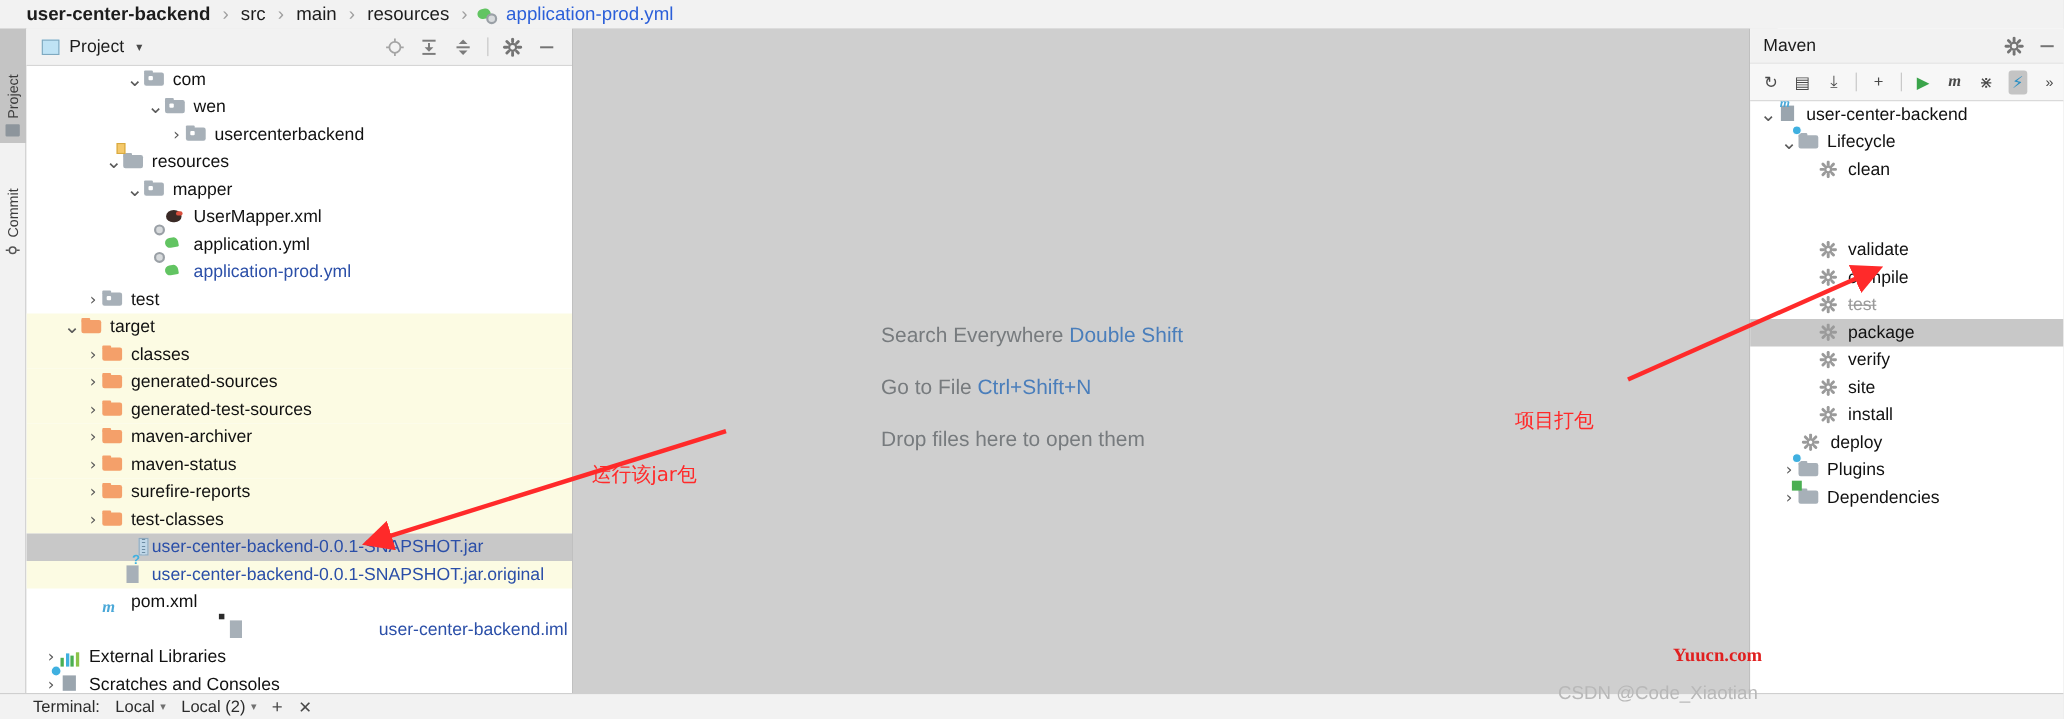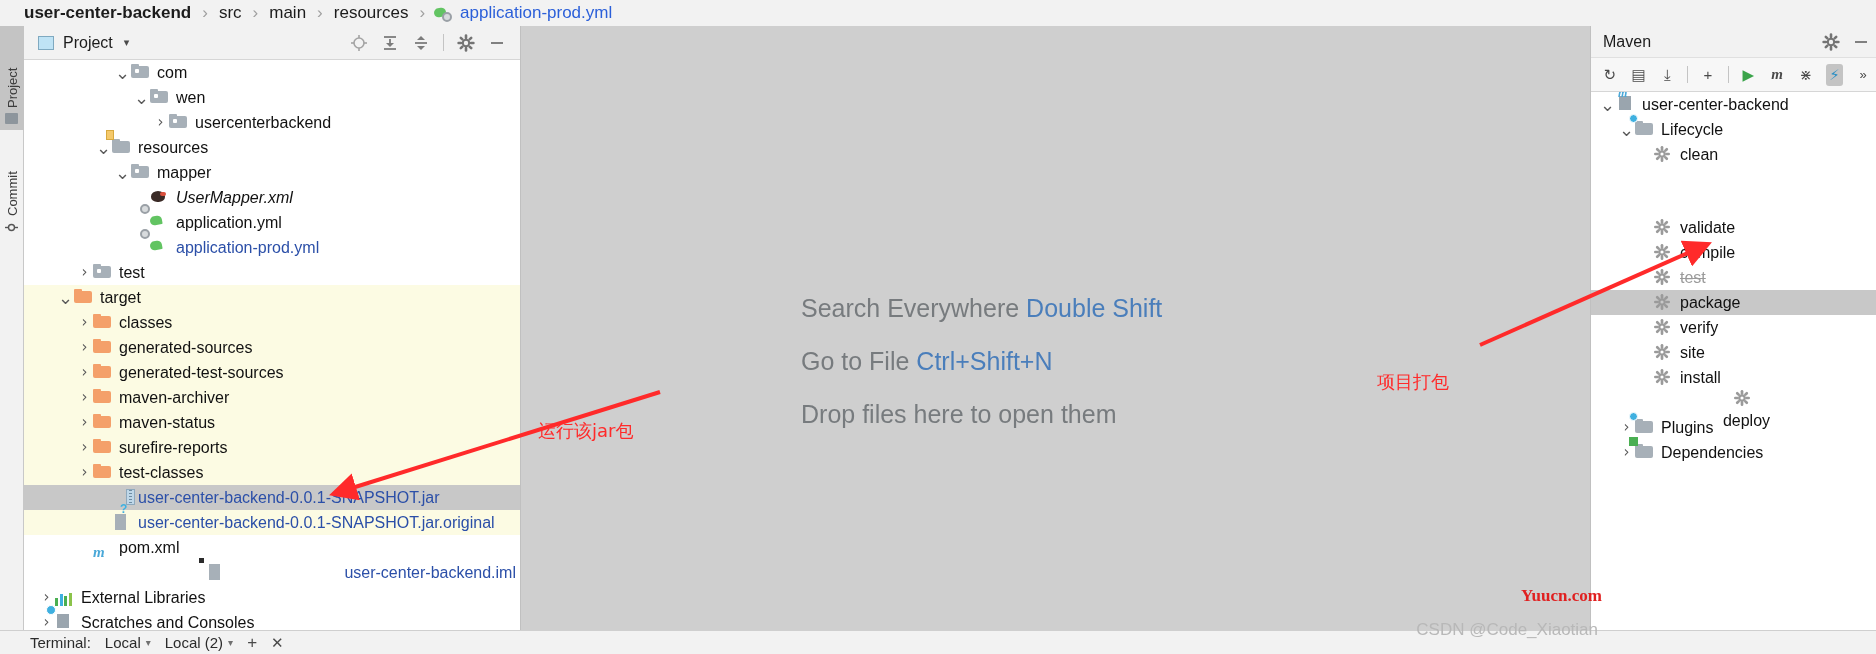--- a/index.html
+++ b/index.html
@@ -242,21 +242,21 @@
   .cog-ico svg { display: block; }
 
   
   #editor {
     position: absolute; left: 521px; top: 26px;
     width: 1069px; height: 604px;
     background: #cfcfcf;
   }
   #hints {
     position: absolute; left: 280px; top: 270px;
-    font-size: 25px; color: #777b7e;
+    font-size: 19px; color: #777b7e;
     line-height: 1;
   }
   .hint-row { margin-bottom: 28px; white-space: nowrap; }
   .hint-row .key { color: #4a7ebb; }
 
   
   #maven-panel {
     position: absolute; left: 1590px; top: 26px;
     width: 286px; height: 604px;
     background: #ffffff;
@@ -448,21 +448,21 @@
         <div class="row" style="padding-left: 71px;">
           <span class="arrow" style="font-size: 18px; line-height: 10px;">⌄</span>
           <span class="ico"><span class="folder gray"><span class="stripes"></span></span></span>
           <span class="lbl">resources</span>
         </div>
         <div class="row" style="padding-left: 90px;">
           <span class="arrow" style="font-size: 18px; line-height: 10px;">⌄</span>
           <span class="ico"><span class="folder gray"><span class="dot"></span></span></span>
           <span class="lbl">mapper</span>
         </div>
-        <div class="row" style="padding-left: 109px; font-style: italic;">
+        <div class="row" style="padding-left: 109px;">
           <span class="arrow" style="font-size: 15px; line-height: 25px;"></span>
           <span class="ico"><span class="xml-ico"><span class="bird"></span><span class="beak"></span></span></span>
           <span class="lbl">UserMapper.xml</span>
         </div>
         <div class="row" style="padding-left: 109px;">
           <span class="arrow" style="font-size: 15px; line-height: 25px;"></span>
           <span class="ico"><span class="yml-ico"><span class="leaf"></span><span class="ring"></span></span></span>
           <span class="lbl">application.yml</span>
         </div>
         <div class="row" style="padding-left: 109px;">
@@ -740,21 +740,21 @@
                   <line x1="1.5" y1="9" x2="4" y2="9"></line>
                   <line x1="14" y1="9" x2="16.5" y2="9"></line>
                   <line x1="3.6" y1="3.6" x2="5.2" y2="5.2"></line>
                   <line x1="12.8" y1="12.8" x2="14.4" y2="14.4"></line>
                   <line x1="14.4" y1="3.6" x2="12.8" y2="5.2"></line>
                   <line x1="5.2" y1="12.8" x2="3.6" y2="14.4"></line>
                 </g>
               </svg></span></span>
           <span class="lbl">install</span>
         </div>
-        <div class="row" style="padding-left: 30px; flex-direction: column;">
+        <div class="row" style="padding-left: 30px;">
           <span class="arrow" style="font-size: 15px; line-height: 25px;"></span>
           <span class="ico"><span class="cog-ico"><svg width="16" height="16" viewBox="0 0 18 18">
                 <circle cx="9" cy="9" r="3" fill="none" stroke="#9a9a9a" stroke-width="2.4"></circle>
                 <g stroke="#9a9a9a" stroke-width="3" stroke-linecap="round">
                   <line x1="9" y1="1.5" x2="9" y2="4"></line>
                   <line x1="9" y1="14" x2="9" y2="16.5"></line>
                   <line x1="1.5" y1="9" x2="4" y2="9"></line>
                   <line x1="14" y1="9" x2="16.5" y2="9"></line>
                   <line x1="3.6" y1="3.6" x2="5.2" y2="5.2"></line>
                   <line x1="12.8" y1="12.8" x2="14.4" y2="14.4"></line>

